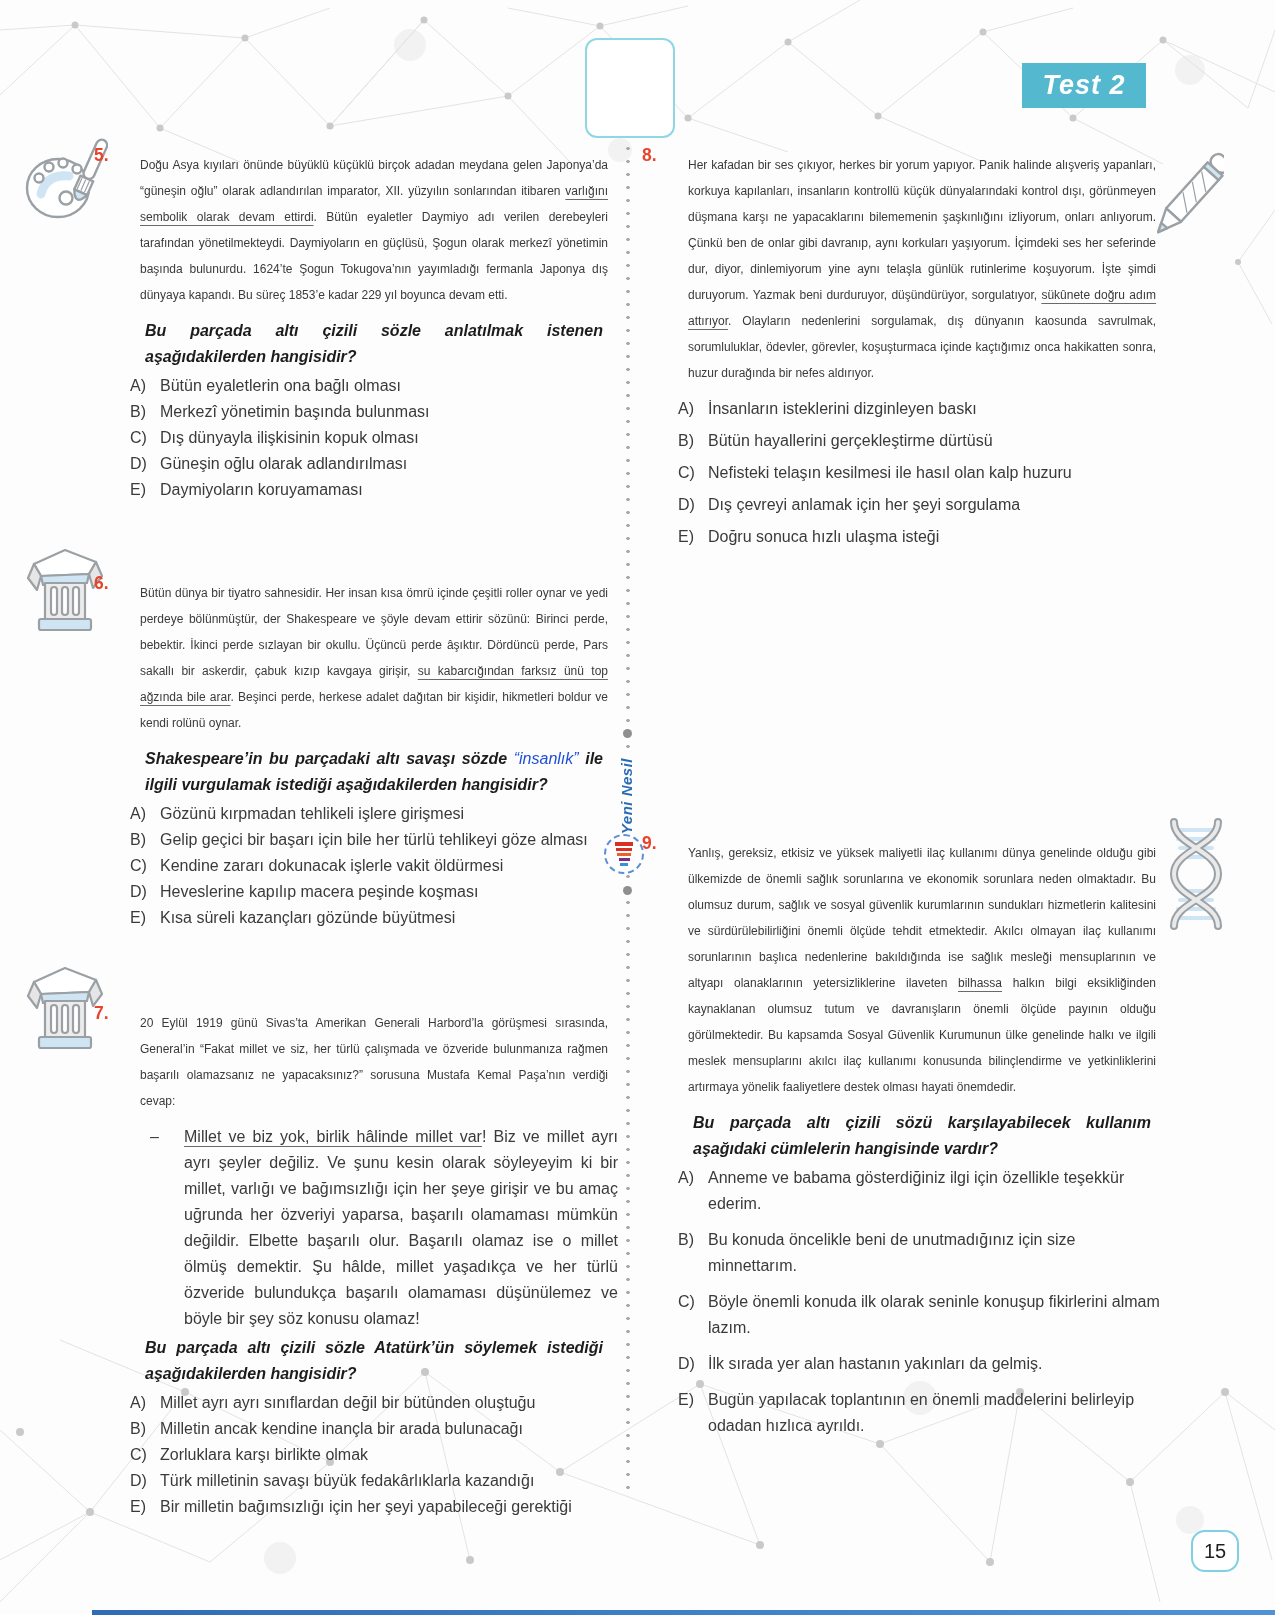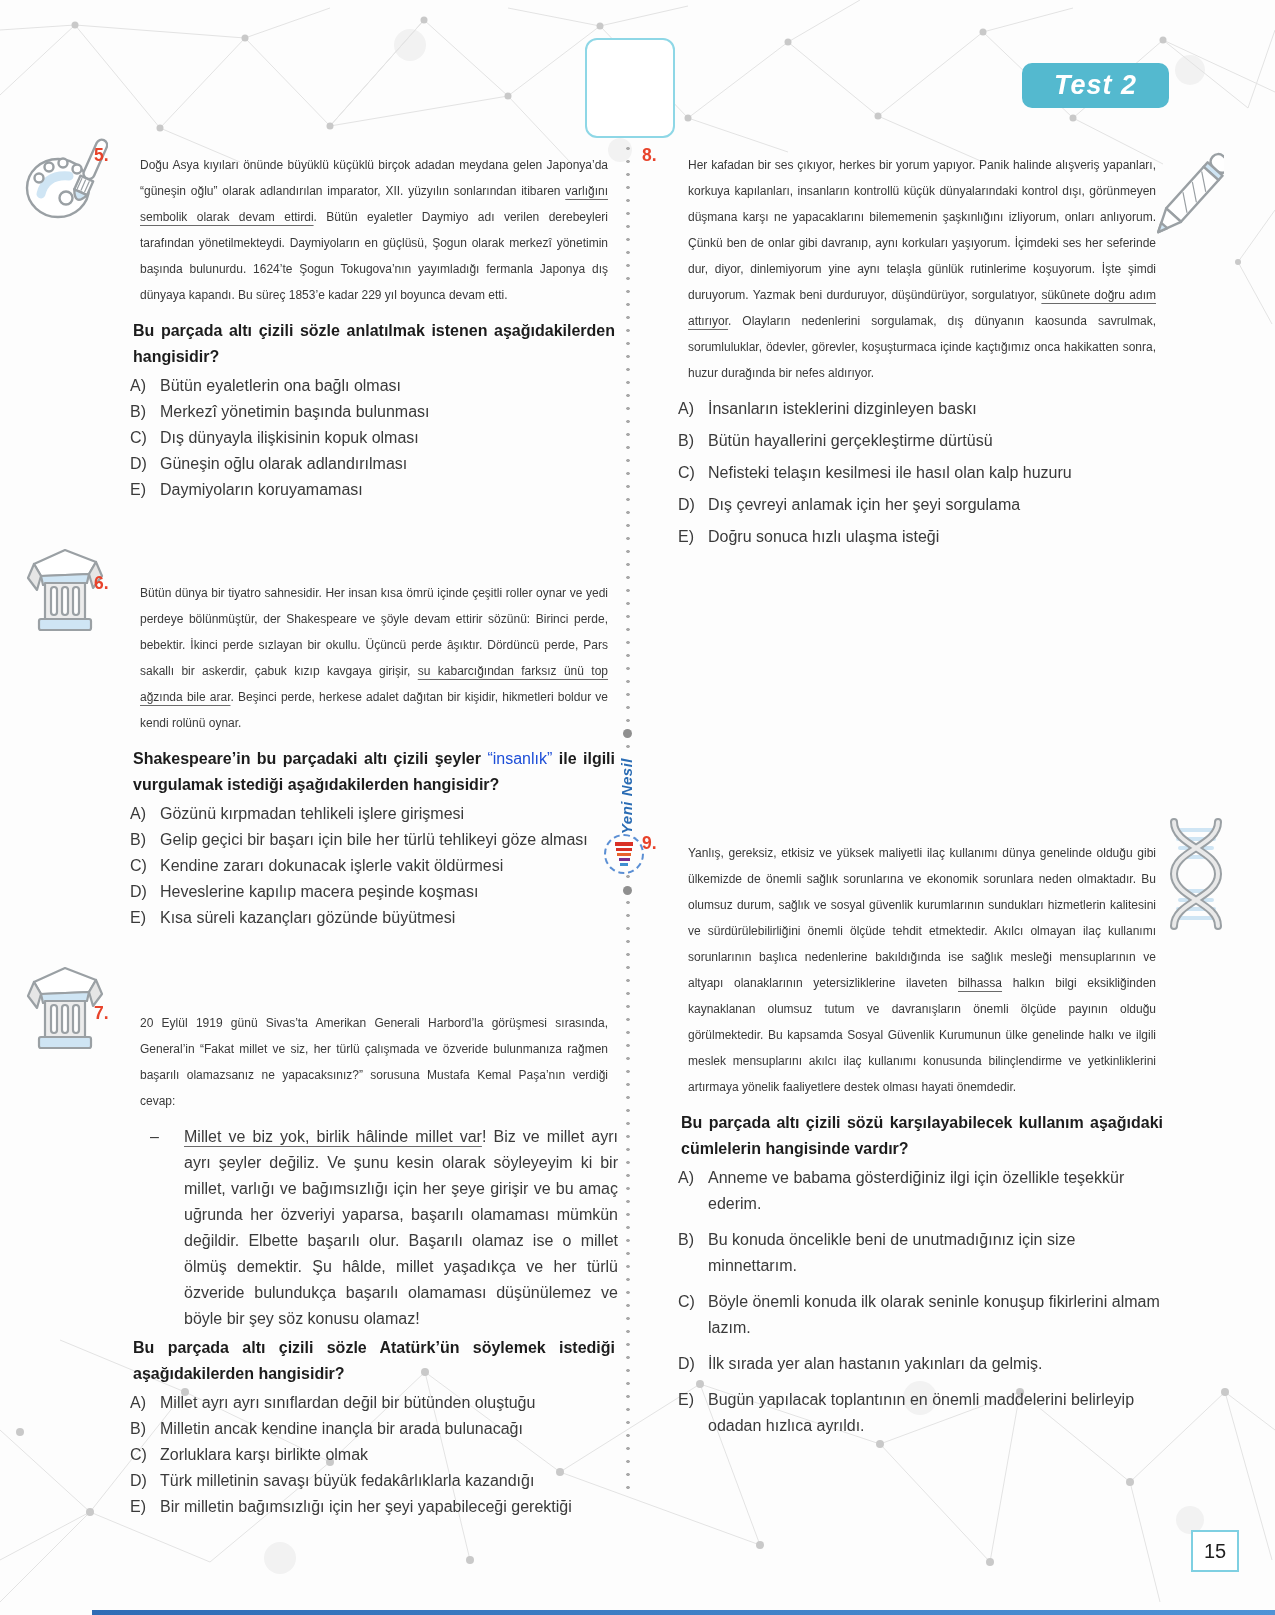--- a/index.html
+++ b/index.html
@@ -3,22 +3,22 @@
 <meta charset="utf-8">
 <style>
   html,body{margin:0;padding:0;background:#fff;}
   .page{position:relative;width:1275px;height:1615px;background:#fdfdfd;overflow:hidden;
         font-family:"Liberation Sans",sans-serif;color:#3a3a3a;}
   .bg{position:absolute;left:0;top:0;width:1275px;height:1615px;pointer-events:none;}
 
   
   .namebox{position:absolute;left:585px;top:38px;width:86px;height:96px;background:#fff;
            border:2px solid #8ed7e6;border-radius:12px;}
-  .badge{position:absolute;left:1022px;top:63px;width:147px;height:45px;background:#54b9cf;
-         border-radius:10px;color:#fff;font-weight:bold;font-style:italic;font-size:27px;
+  .badge{position:absolute;left:1022px;top:63px;width:124px;height:45px;background:#54b9cf;
+         border-radius:0;color:#fff;font-weight:bold;font-style:italic;font-size:27px;
          display:flex;align-items:center;justify-content:center;letter-spacing:1px;}
 
   
   .divider{position:absolute;left:625px;top:142px;width:6px;height:1350px;
            background-image:radial-gradient(circle,#a9a9a9 1.6px,transparent 1.9px);
            background-size:6px 13px;background-repeat:repeat-y;background-position:center top;}
   .bigdot{position:absolute;width:9px;height:9px;border-radius:50%;background:#8f8f8f;}
   .brand{position:absolute;left:600px;top:748px;width:52px;height:96px;background:#fdfdfd;
          display:flex;align-items:center;justify-content:center;}
   .brandtext{writing-mode:vertical-rl;transform:rotate(180deg);color:#2a6cb4;font-weight:bold;
@@ -33,38 +33,38 @@
   .brandicon .b5{width:8px;height:3px;background:#3f8fd1;}
 
   
   .q{position:absolute;display:flex;width:524px;}
   .leftcol{left:94px;} .rightcol{left:642px;}
   .qnum{width:36px;flex:none;color:#e8432b;font-weight:bold;font-size:17.5px;line-height:26px;}
   .qbody{flex:1;min-width:0;}
   .passage{margin:10px;font-size:12px;line-height:26px;text-align:justify;}
   .u{text-decoration:underline;text-underline-offset:4px;text-decoration-thickness:1px;
      text-decoration-color:#6a6a6a;}
-  .stem{margin:3px 3px 3px;font-weight:bold;color:#1c1c1c;font-size:16px;line-height:26px;text-align:justify;}
+  .stem{margin:3px 15px 3px;font-weight:bold;color:#1c1c1c;font-size:16px;line-height:26px;text-align:justify;font-style:italic;}
   .stem .normal{font-weight:normal;color:#1d4ed8;}
   .quote{display:flex;margin:0;font-size:16px;line-height:26px;}
   .qdash{margin-left:20px;width:34px;flex:none;}
   .qtext{flex:1;text-align:justify;}
   .opts{list-style:none;margin:2px 0 0;padding:0;font-size:16px;line-height:26px;}
   .opt{display:flex;}
   .ol{width:30px;flex:none;}
   .ot{flex:1;}
   .opts.sp6 .opt{margin-bottom:6px;}
   .opts.sp10 .opt{margin-bottom:10px;}
 
   
   .icon{position:absolute;pointer-events:none;}
 
   
   .pagenum{position:absolute;left:1191px;top:1530px;width:44px;height:38px;border:2px solid #7fd0e2;
-           border-radius:0;background:#fff;display:flex;align-items:center;justify-content:center;
+           border-radius:14px;background:#fff;display:flex;align-items:center;justify-content:center;
            font-size:20px;color:#1f1f1f;}
   .bottombar{position:absolute;left:92px;right:0;bottom:0;height:5px;
              background:linear-gradient(90deg,#2f6cb5,#4f93d6);}
 </style>
 </head>
 <body>
 
 <div class="page">
 
   <svg class="bg" viewBox="0 0 1275 1615" xmlns="http://www.w3.org/2000/svg">
@@ -238,21 +238,21 @@
             <span class="ot">Daymiyoların koruyamaması</span>
           </li>
       </ul>
     </div>
   </section>
 
   <section class="q leftcol" style="top:570px;">
     <div class="qnum">6.</div>
     <div class="qbody">
       <p class="passage"><span>Bütün dünya bir tiyatro sahnesidir.  Her insan kısa ömrü içinde çeşitli roller oynar ve yedi perdeye bölünmüştür, der Shakespeare ve şöyle devam ettirir sözünü: Birinci perde, bebektir. İkinci perde sızlayan bir okullu. Üçüncü perde âşıktır. Dördüncü perde, Pars sakallı bir askerdir, çabuk kızıp kavgaya girişir, </span><span class="u">su kabarcığından farksız ünü top ağzında bile arar</span><span>. Beşinci perde, herkese adalet dağıtan bir kişidir, hikmetleri boldur ve kendi rolünü oynar.</span></p>
-      <p class="stem"><span>Shakespeare’in bu parçadaki altı çizili şeyler </span><span class="normal">“insanlık”</span><span> ile ilgili vurgulamak istediği aşağıdakilerden hangisidir?</span></p>
+      <p class="stem"><span>Shakespeare’in bu parçadaki altı savaşı sözde </span><span class="normal">“insanlık”</span><span> ile ilgili vurgulamak istediği aşağıdakilerden hangisidir?</span></p>
       <ul class="opts">
         <li class="opt">
             <span class="ol">A)</span>
             <span class="ot">Gözünü kırpmadan tehlikeli işlere girişmesi</span>
           </li>
         <li class="opt">
             <span class="ol">B)</span>
             <span class="ot">Gelip geçici bir başarı için bile her türlü tehlikeyi göze alması</span>
           </li>
         <li class="opt">

